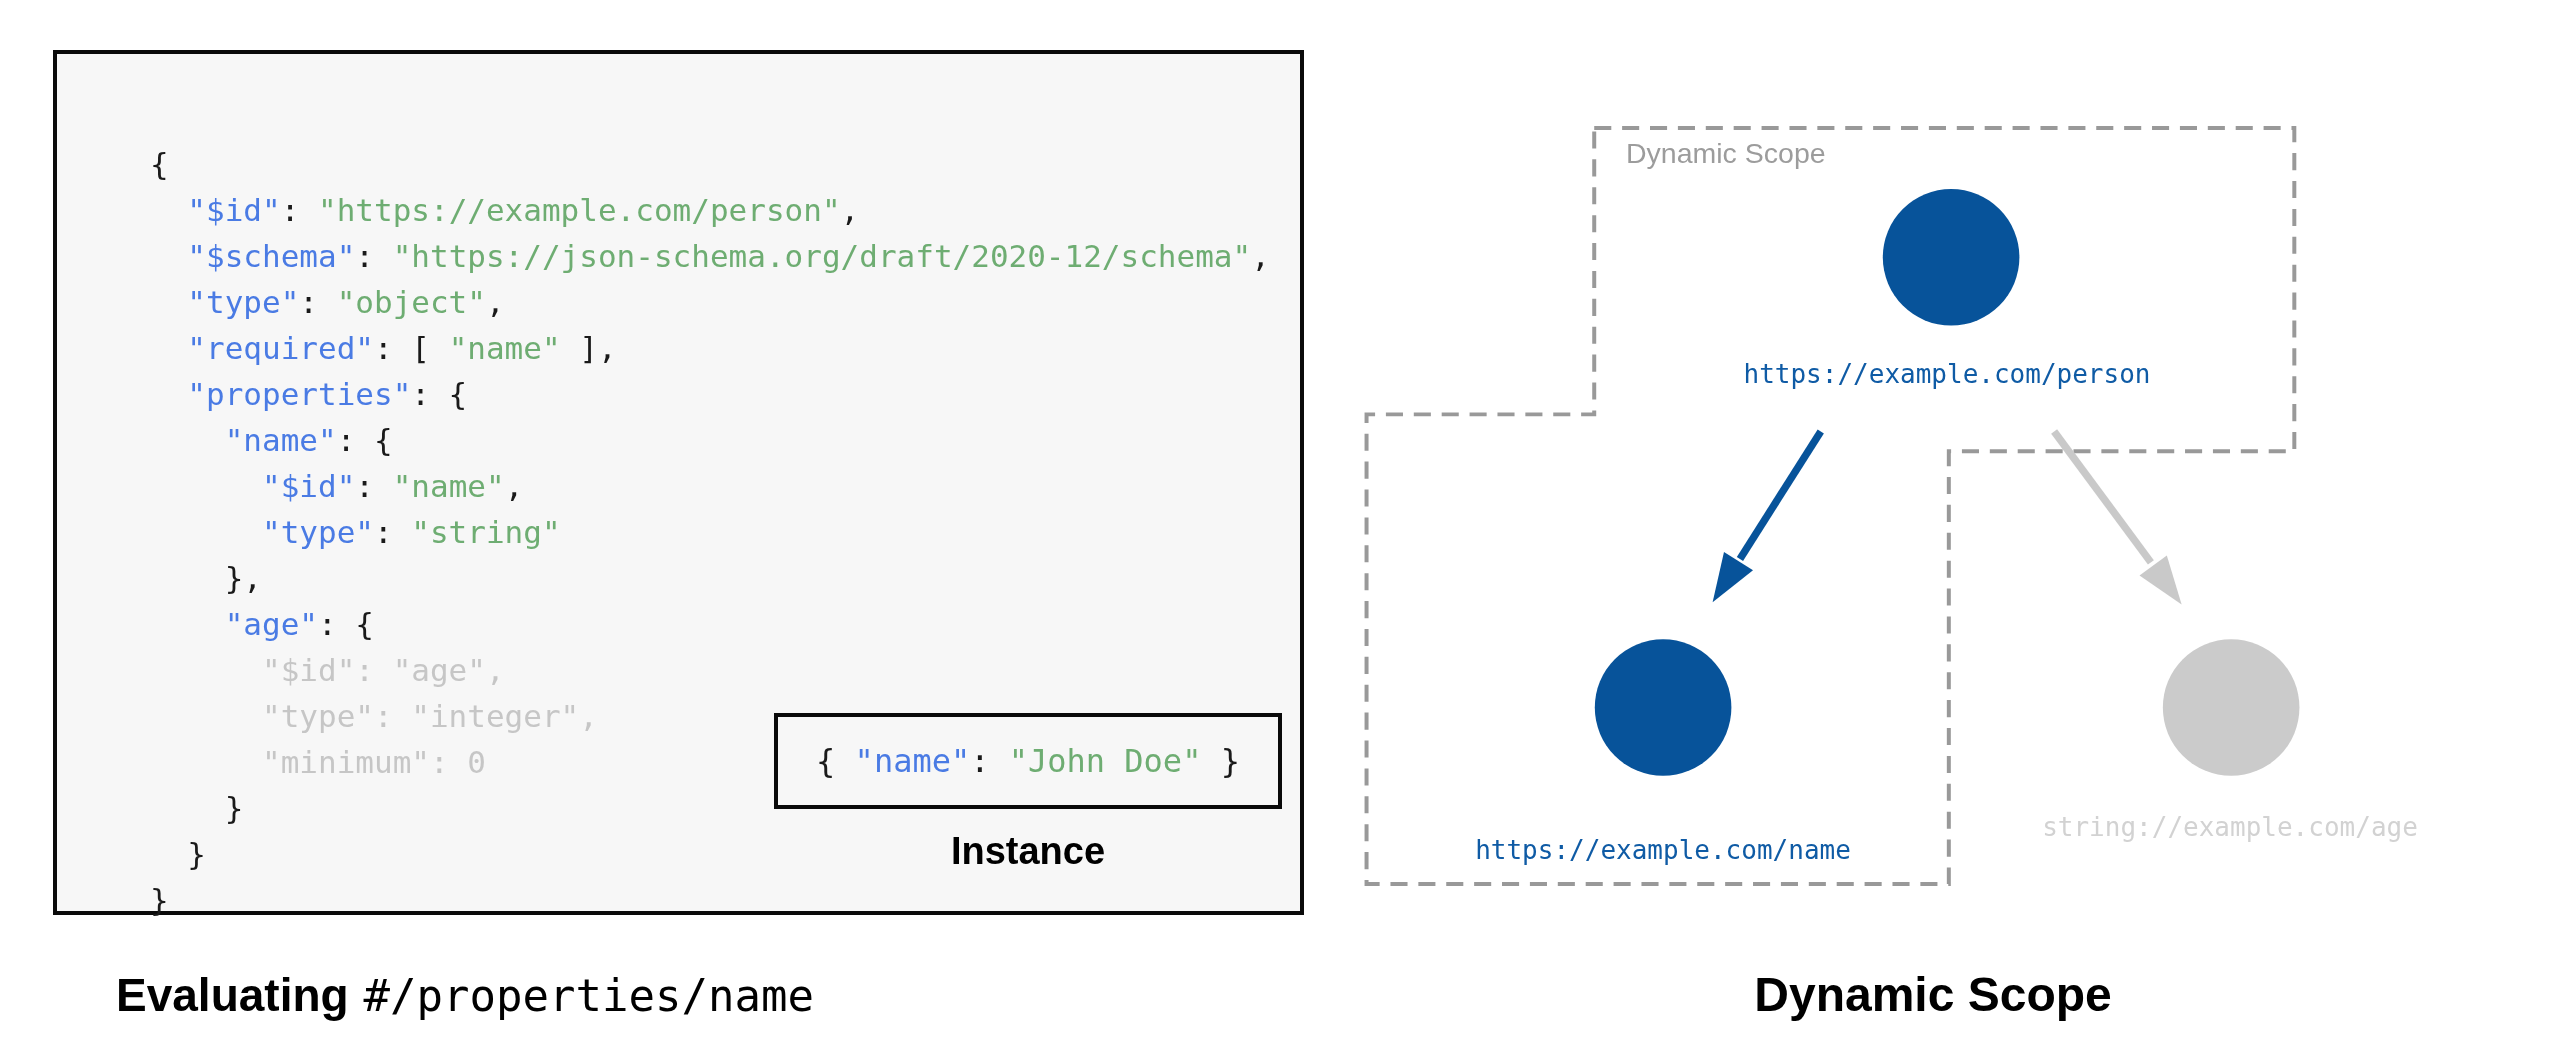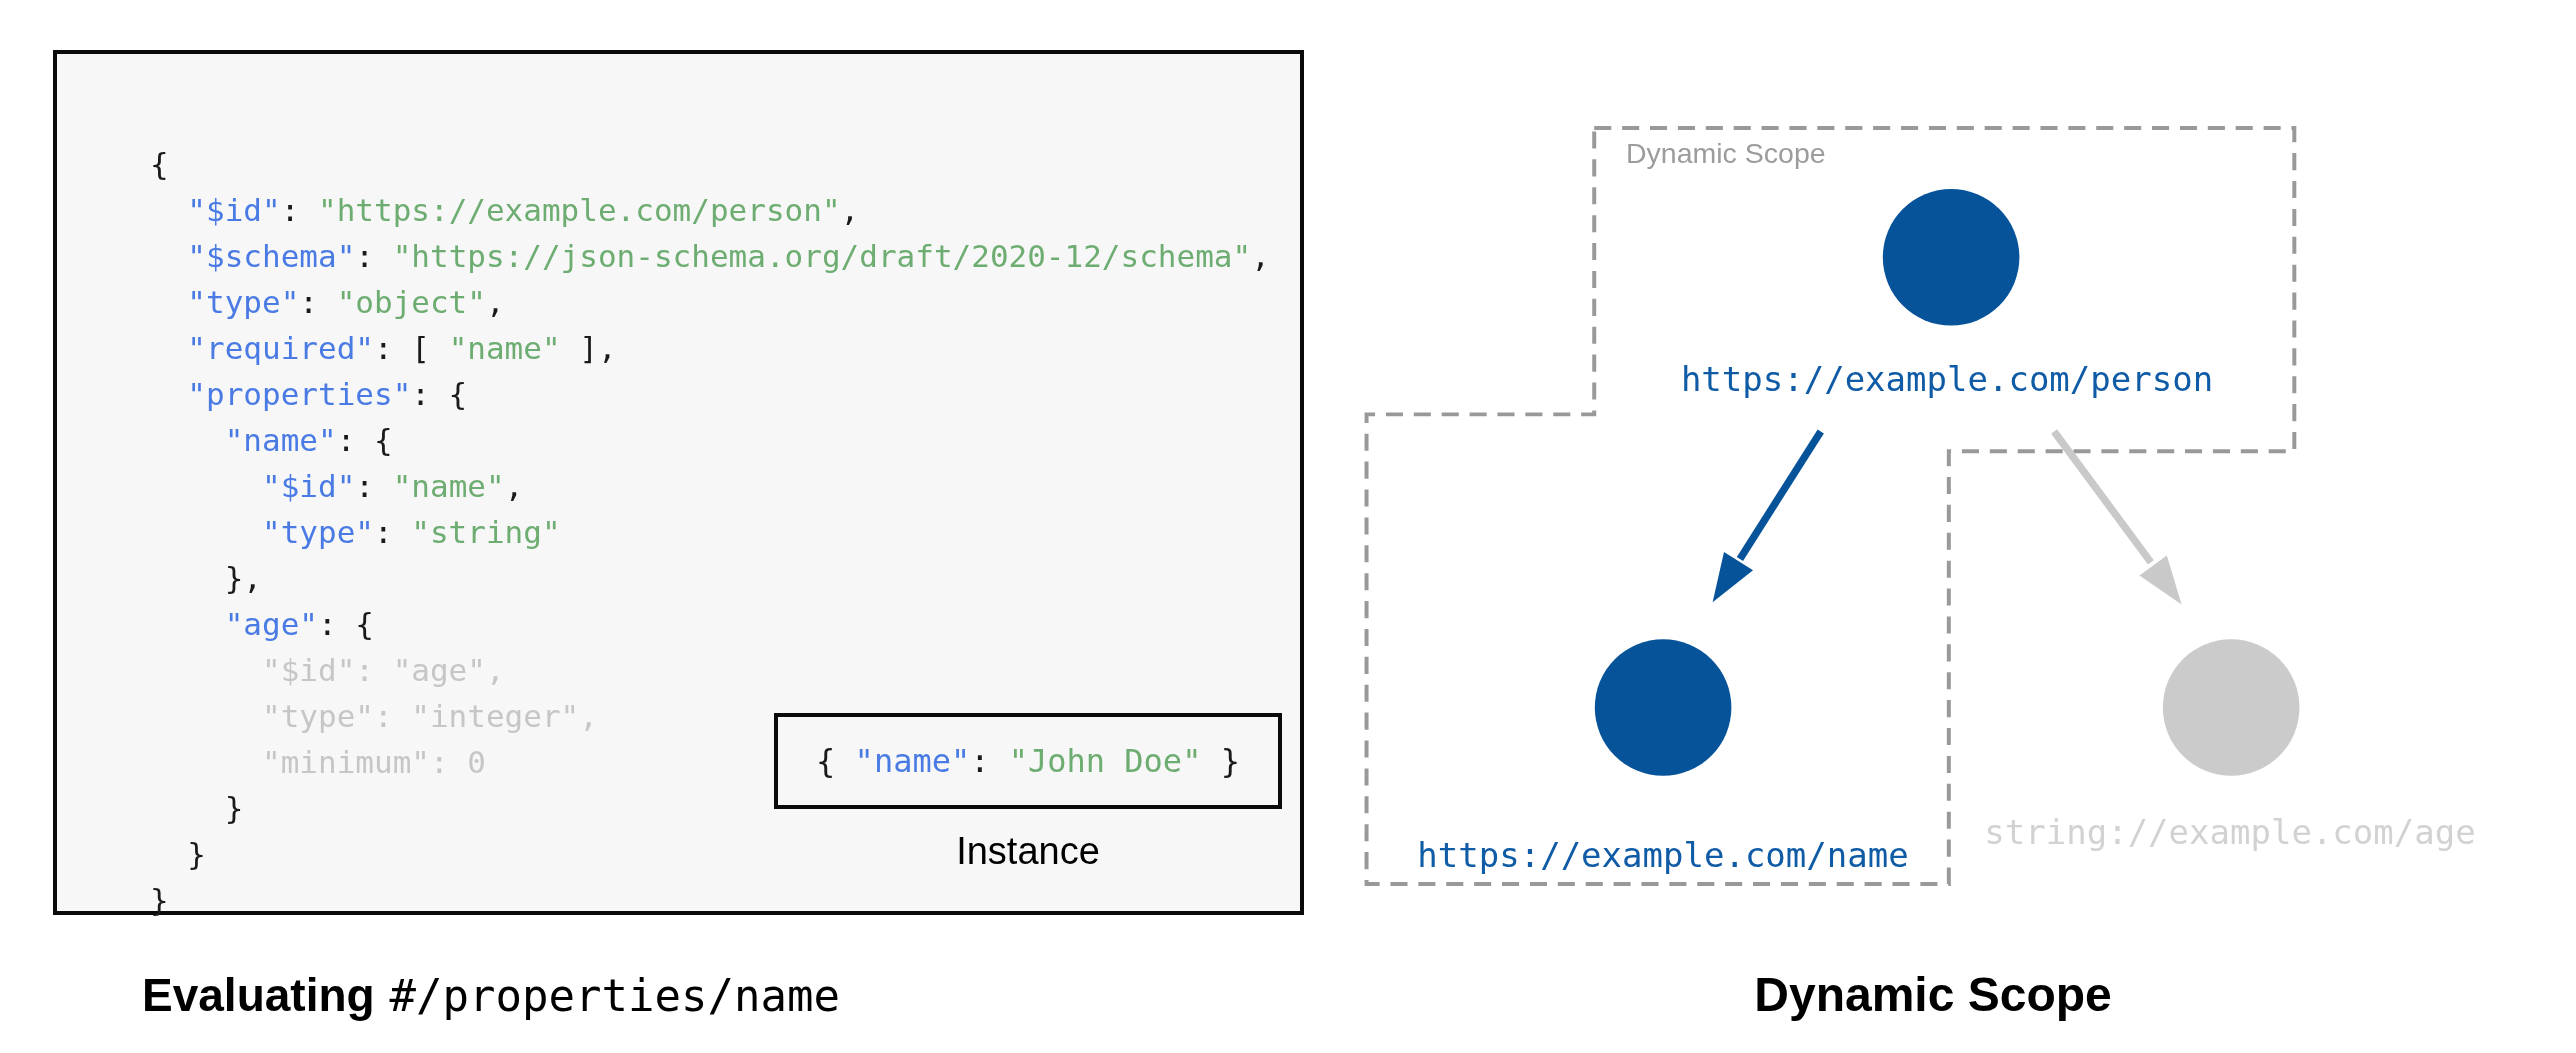--- a/index.html
+++ b/index.html
@@ -28,25 +28,25 @@
   .tok-m{color:var(--muted-gray);}
 
   .instance-box{
     position:absolute;left:717px;top:659px;width:508px;height:96px;
     border:4px solid var(--panel-border);
     display:flex;align-items:center;justify-content:center;
     font-family:"DejaVu Sans Mono",monospace;font-size:32px;white-space:pre;
   }
   .instance-label{
     position:absolute;left:971px;top:776px;transform:translateX(-50%);
-    font-size:38px;font-weight:normal;color:var(--caption-black);white-space:nowrap;
+    font-size:38px;font-weight:bold;color:var(--caption-black);white-space:nowrap;
   }
 
   .caption-left{
-    position:absolute;left:142px;top:968px;white-space:nowrap;
+    position:absolute;left:116px;top:968px;white-space:nowrap;
     font-size:46px;color:var(--caption-black);
   }
   .caption-left .bold{font-weight:bold;}
   .caption-left .mono{font-family:"DejaVu Sans Mono",monospace;font-size:44px;margin-left:15px;}
 
   .caption-right{
     position:absolute;left:1933px;top:967px;transform:translateX(-50%);
     font-size:48px;font-weight:bold;color:var(--caption-black);white-space:nowrap;
   }
 
@@ -58,21 +58,21 @@
   .arrow-blue-head{fill:var(--node-blue);}
   .arrow-gray{stroke:var(--arrow-gray);stroke-width:13;}
   .arrow-gray-head{fill:var(--arrow-gray);}
 
   .scope-label{
     position:absolute;left:1626px;top:137px;
     font-size:28.5px;color:var(--scope-label-gray);white-space:nowrap;
   }
   .node-url{
     position:absolute;transform:translateX(-50%);white-space:nowrap;
-    font-family:"DejaVu Sans Mono",monospace;font-size:34px;
+    font-family:"DejaVu Sans Mono",monospace;font-size:26px;
   }
   .url-person{left:1947px;top:359px;color:var(--url-blue);}
   .url-name{left:1663px;top:835px;color:var(--url-blue);}
   .url-age{left:2230px;top:812px;color:var(--url-gray);}
 </style>
 </head>
 <body>
 
 <div class="code-panel">
   <div class="code">

